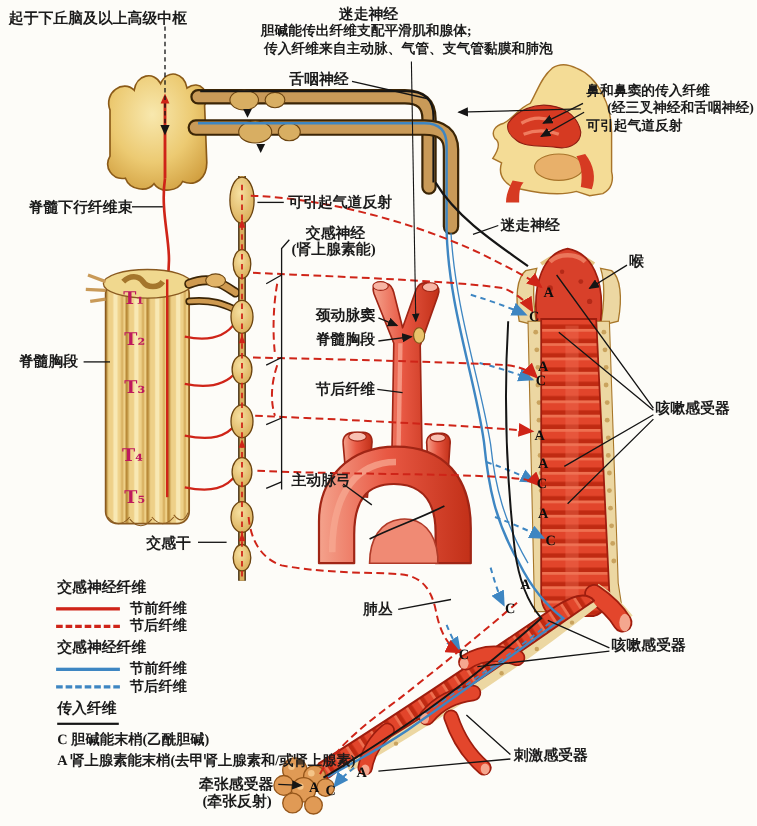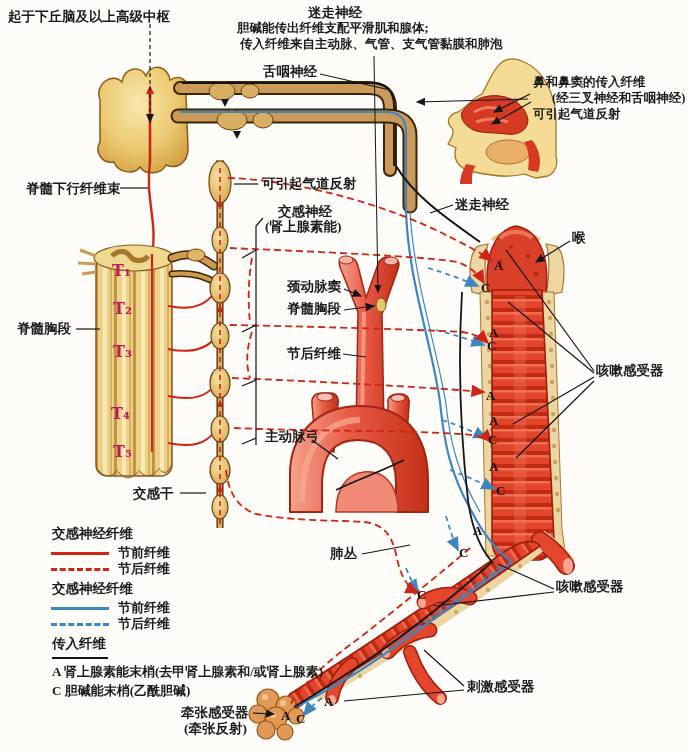--- a/index.html
+++ b/index.html
@@ -402,17 +402,17 @@
   <div class="row">
     <span class="sw par-solid"></span>
     <span class="it">节前纤维</span>
   </div>
   <div class="row">
     <span class="sw par-dash"></span>
     <span class="it">节后纤维</span>
   </div>
   <div class="hd">传入纤维</div>
   <span class="sw aff-solid"></span>
+  <div class="term">C 胆碱能末梢(乙酰胆碱)</div>
   <div class="term">A 肾上腺素能末梢(去甲肾上腺素和/或肾上腺素)</div>
-  <div class="term">C 胆碱能末梢(乙酰胆碱)</div>
 </div>
 
 </div>
 
 </body></html>

